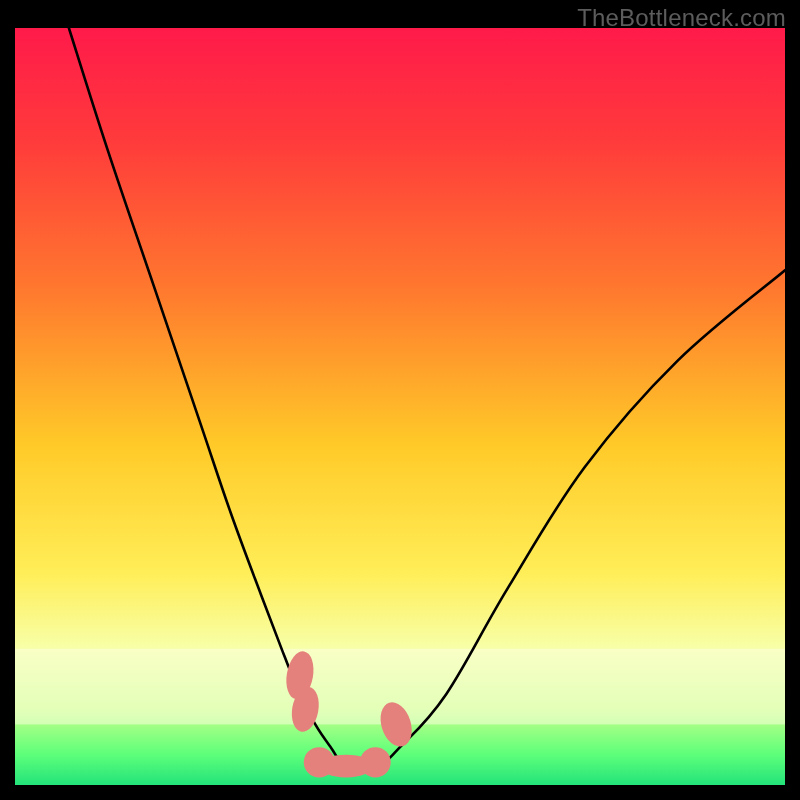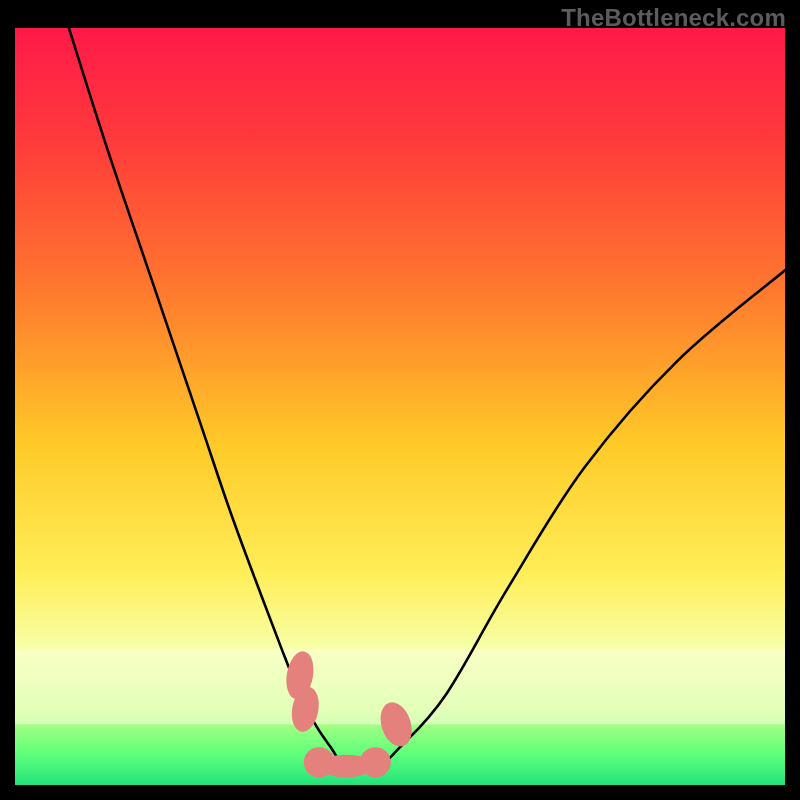--- a/index.html
+++ b/index.html
@@ -18,21 +18,21 @@
     width: 770px;
     height: 757px;
     background: #000;
   }
   .watermark {
     position: absolute;
     top: 4px;
     right: 14px;
     color: #5c5c5c;
     font-size: 24px;
-    font-weight: 700;
+    font-weight: 400;
     letter-spacing: 0.2px;
   }
   svg {
     display: block;
   }
 </style>
 </head>
 <body>
 
 <div class="watermark">TheBottleneck.com</div>

